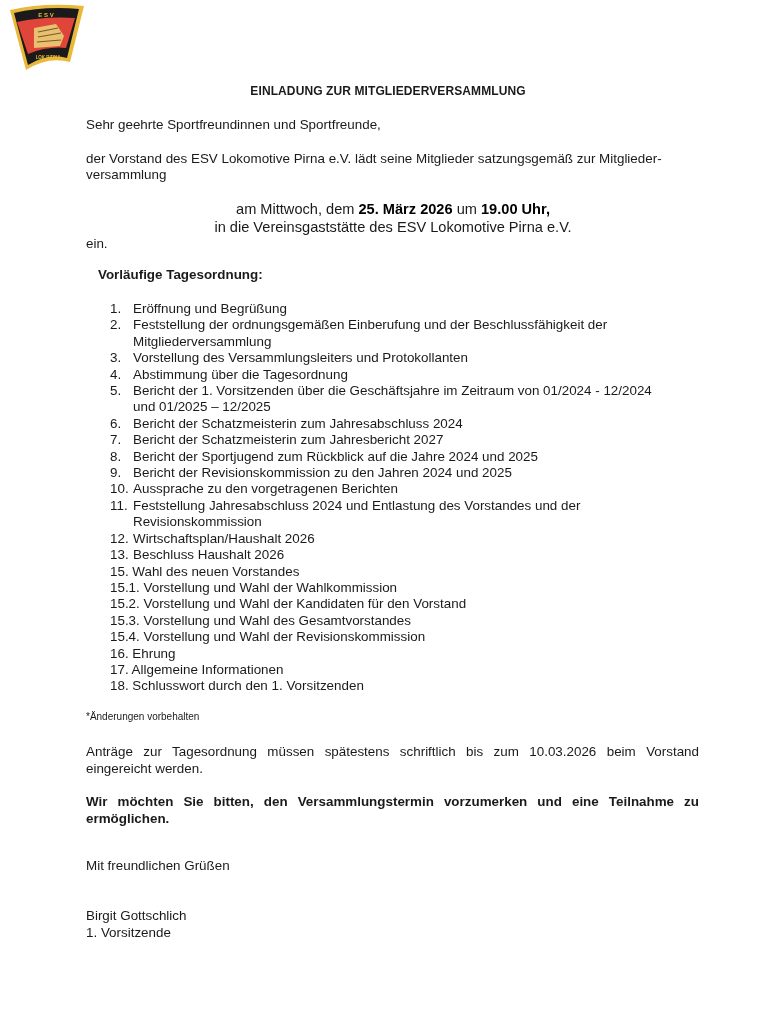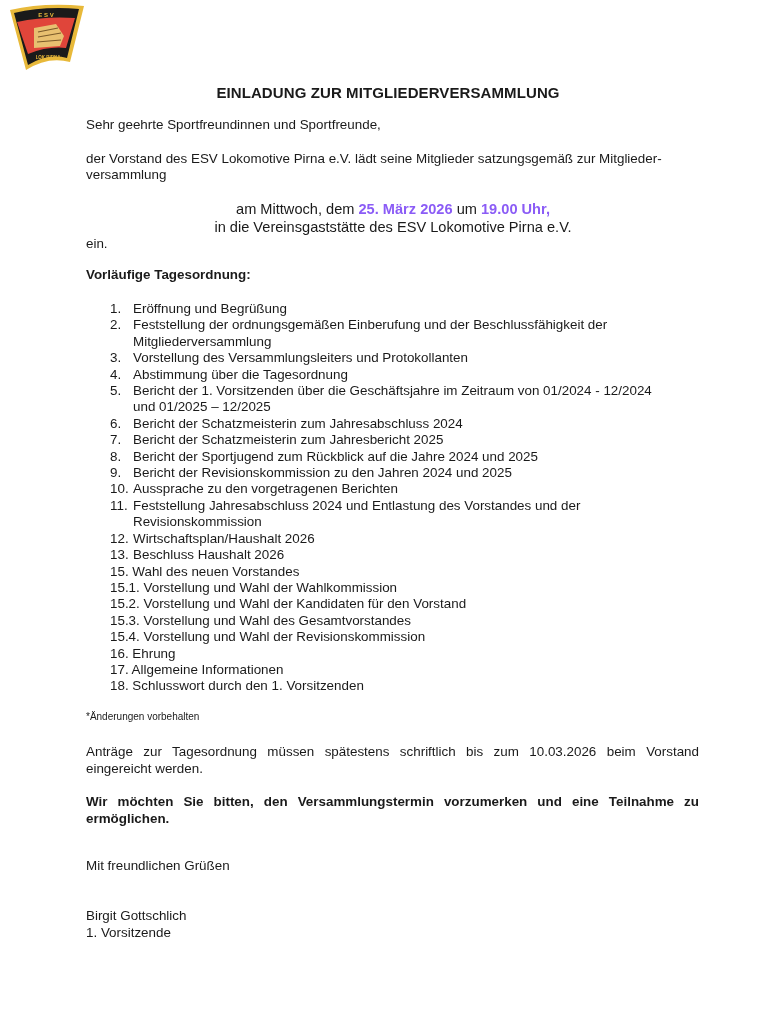--- a/index.html
+++ b/index.html
@@ -3,25 +3,25 @@
   <meta charset="utf-8">
   <style>
     html, body { margin: 0; padding: 0; background: #ffffff; }
     body {
       width: 776px; height: 1024px; position: relative; overflow: hidden;
       font-family: "Liberation Sans", sans-serif; color: #1a1a1a;
       font-size: 13.4px;
     }
     .logo { position: absolute; left: 4px; top: 2px; width: 84px; height: 70px; }
     .abs { position: absolute; white-space: nowrap; }
-    .title { left: 0; width: 776px; top: 84px; text-align: center; font-weight: bold; font-size: 15px; letter-spacing: 0.1px; }
+    .title { left: 0; width: 776px; top: 84px; text-align: center; font-weight: bold; font-size: 12px; letter-spacing: 0.1px; }
     .p { left: 86px; }
     .center { left: 0; width: 786px; text-align: center; font-size: 14.6px; }
-    .red { color: #8b5cf6; font-weight: bold; }
-    .heading { font-weight: bold; }
+    .red { color: #000000; font-weight: bold; }
+    .heading { font-weight: bold; margin-left: 12px; }
     .agenda { position: absolute; left: 110px; top: 301px; width: 600px; margin: 0; padding: 0; list-style: none; line-height: 16.4px; }
     .agenda li { display: flex; }
     .agenda .num { width: 23px; flex: none; }
     .agenda .inline { display: block; }
     .small { font-size: 10px; }
     .justify { left: 86px; width: 613px; white-space: normal; text-align: justify; text-align-last: left; line-height: 17px; }
   </style>
 </head>
 <body>
 
@@ -69,21 +69,21 @@
   <li>
       <span class="num">5.</span>
       <span><span>Bericht der 1. Vorsitzenden über die Geschäftsjahre im Zeitraum von 01/2024 - 12/2024</span><br><span>und 01/2025 – 12/2025</span></span>
     </li>
   <li>
       <span class="num">6.</span>
       <span><span>Bericht der Schatzmeisterin zum Jahresabschluss 2024</span></span>
     </li>
   <li>
       <span class="num">7.</span>
-      <span><span>Bericht der Schatzmeisterin zum Jahresbericht 2025</span></span>
+      <span><span>Bericht der Schatzmeisterin zum Jahresbericht 2027</span></span>
     </li>
   <li>
       <span class="num">8.</span>
       <span><span>Bericht der Sportjugend zum Rückblick auf die Jahre 2024 und 2025</span></span>
     </li>
   <li>
       <span class="num">9.</span>
       <span><span>Bericht der Revisionskommission zu den Jahren 2024 und 2025</span></span>
     </li>
   <li>

